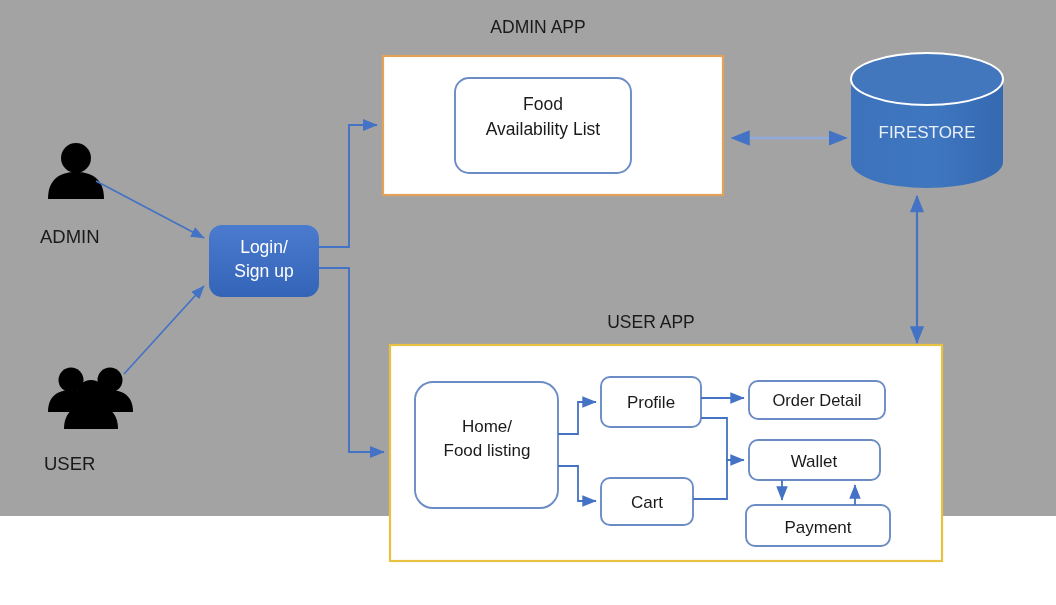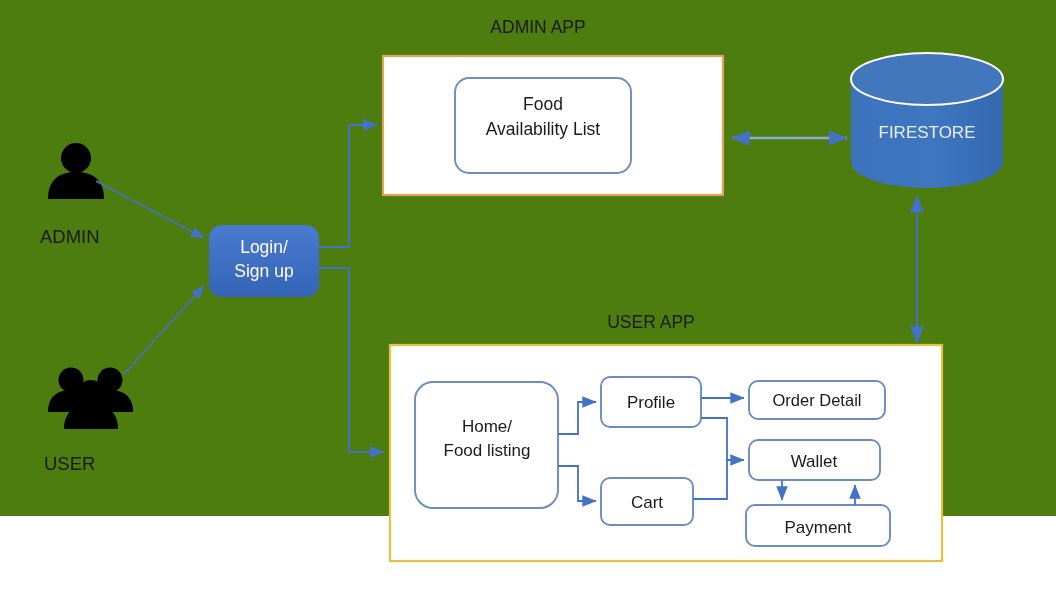--- a/index.html
+++ b/index.html
@@ -1,17 +1,17 @@
 <!DOCTYPE html>
 <html><head>
 <meta charset="utf-8">
 <style>
   html,body{margin:0;padding:0;background:#ffffff;}
   body{width:1056px;height:605px;font-family:"Liberation Sans",sans-serif;overflow:hidden;}
-  #canvas{position:relative;width:1056px;height:516px;background:#4d7c0f;}
+  #canvas{position:relative;width:1056px;height:516px;background:#a3a3a3;}
   svg{display:block;}
   .lbl{font-family:"Liberation Sans",sans-serif;fill:#1a1a1a;}
 </style>
 </head>
 <body>
 
 <div id="canvas">
 <svg width="1056" height="605" viewBox="0 0 1056 605" xmlns="http://www.w3.org/2000/svg">
   <defs>
     <marker id="ah" markerWidth="9" markerHeight="9" refX="7.6" refY="3.2" orient="auto" markerUnits="strokeWidth">

